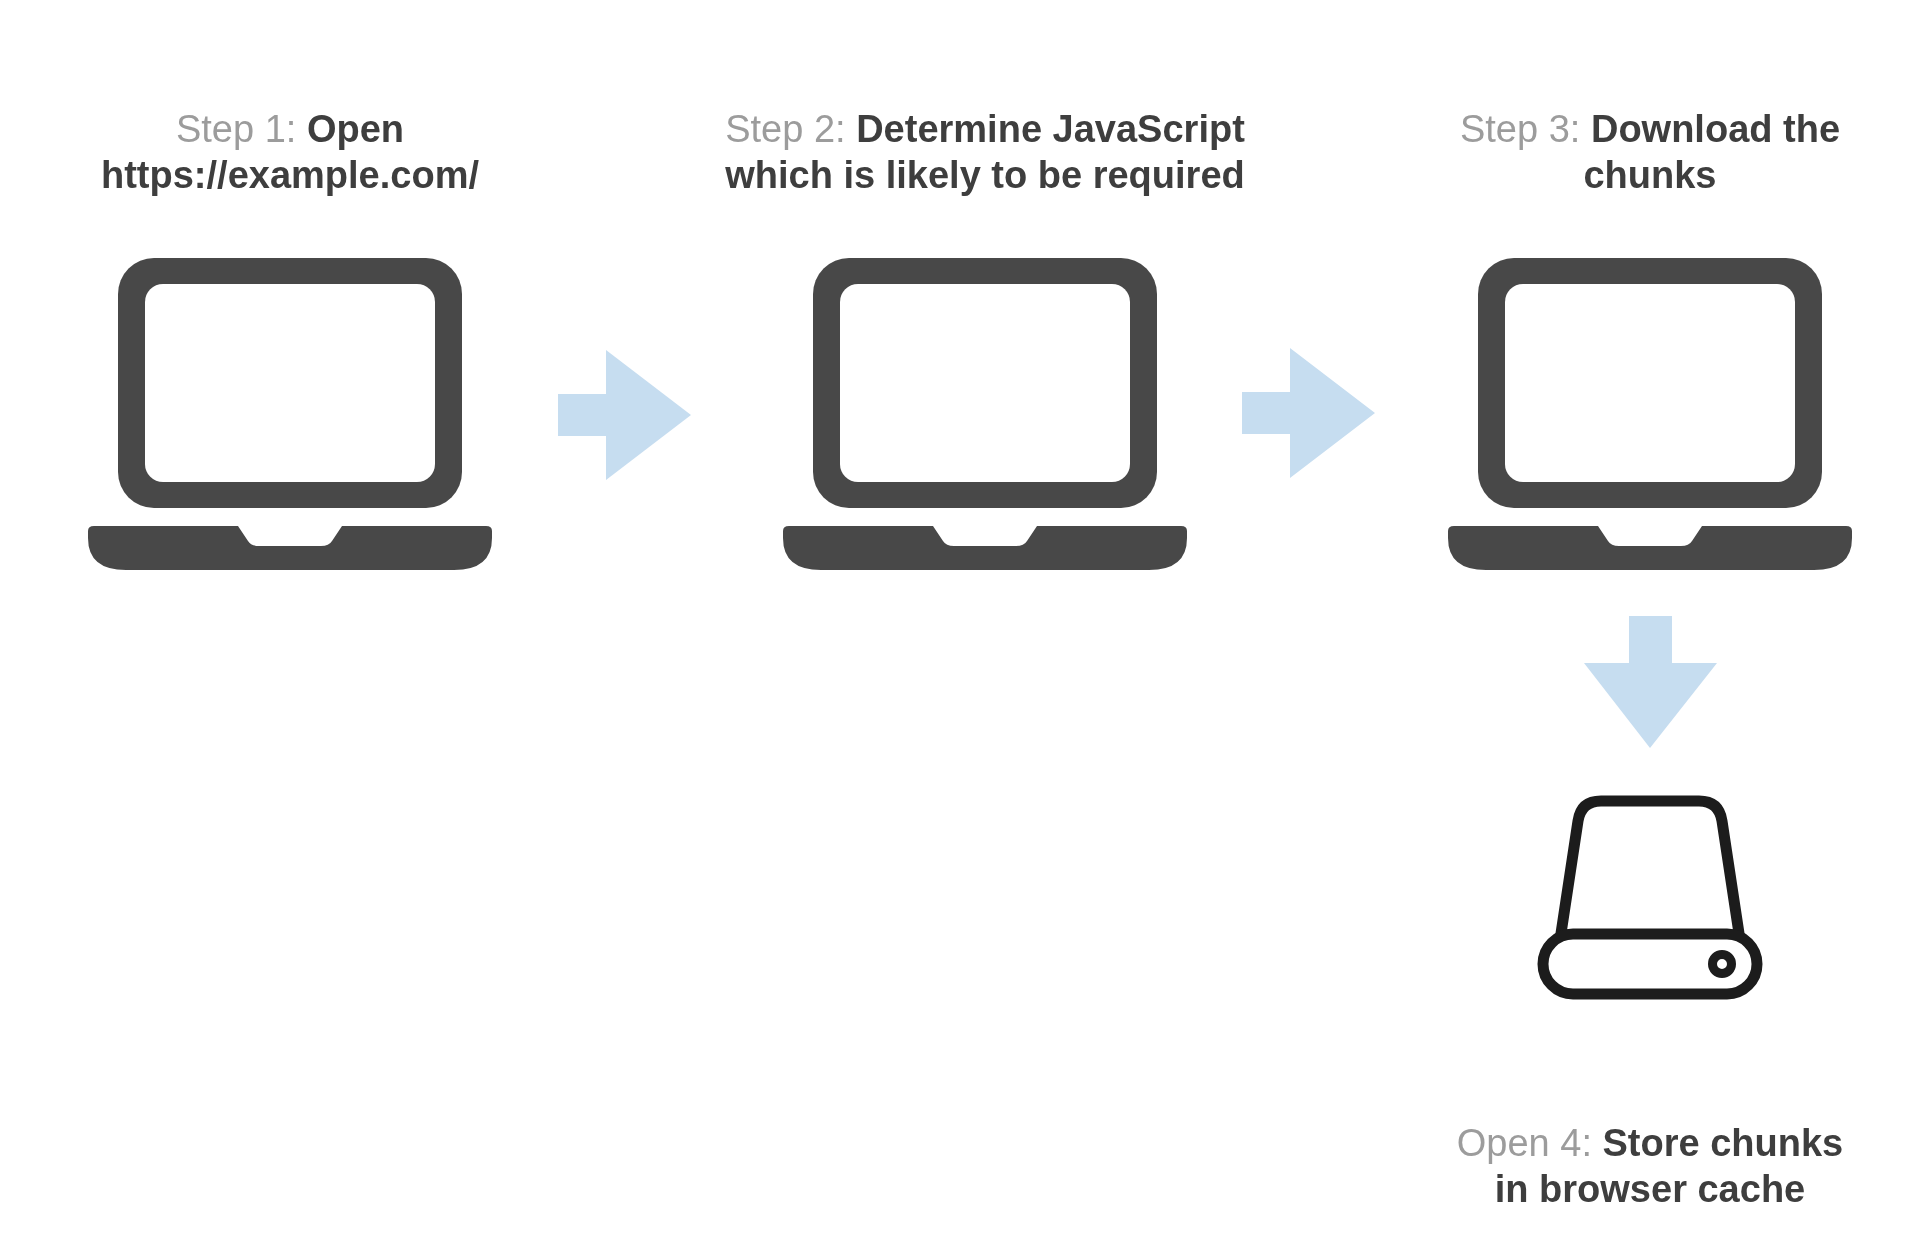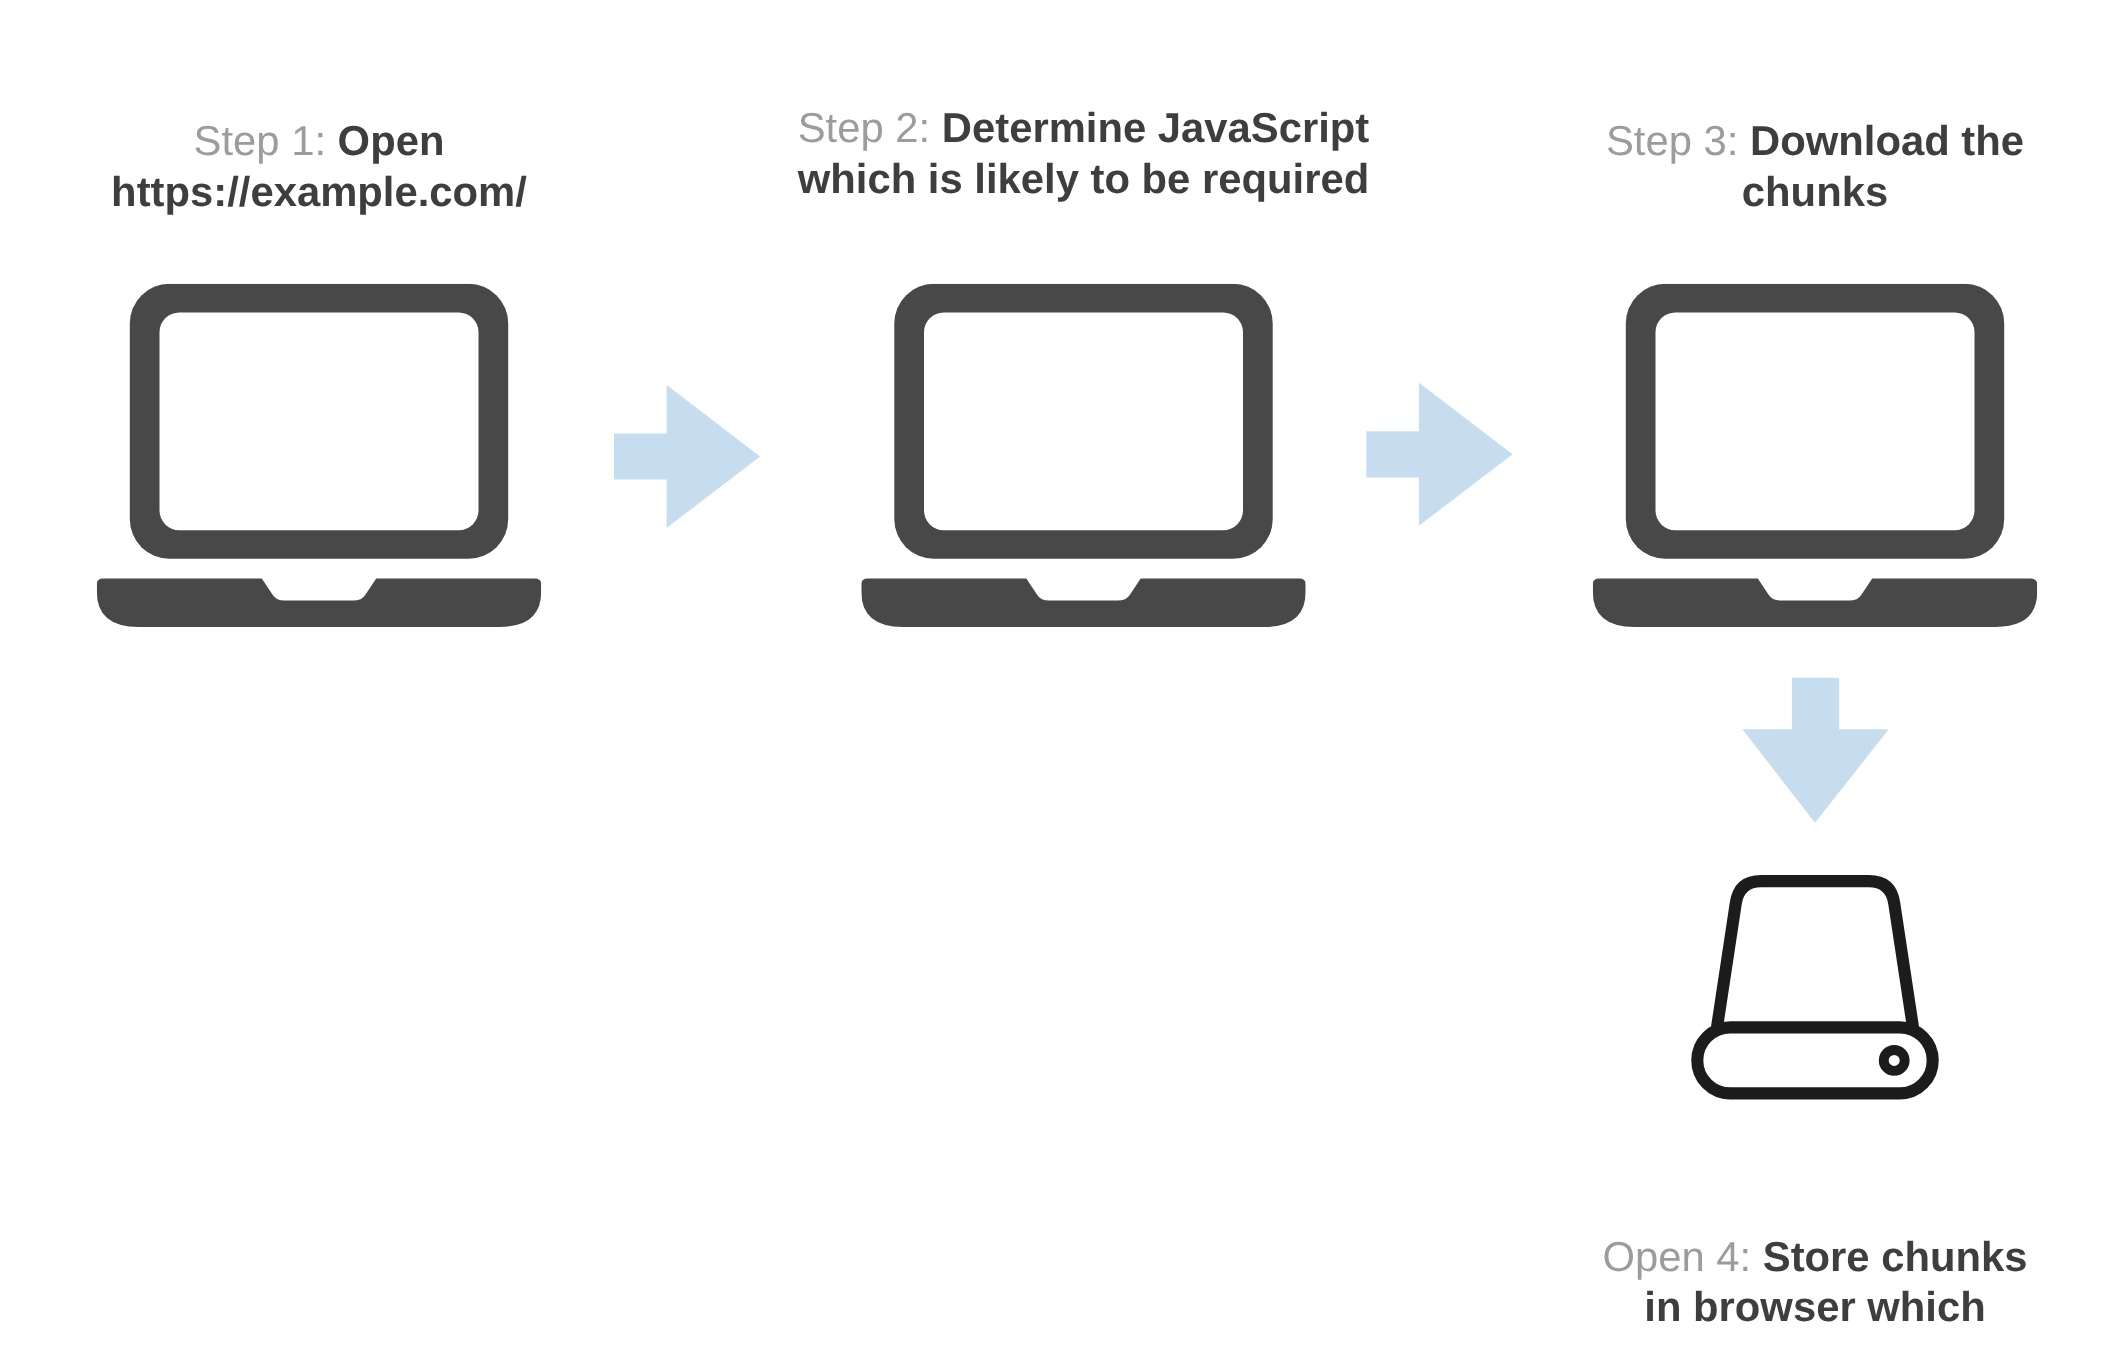--- a/index.html
+++ b/index.html
@@ -26,21 +26,21 @@
 </head>
 <body>
 
 <div class="canvas">
 
   <div class="heading" style="left:40px; top:60px; width:500px;">
     <span class="prefix">Step 1: </span><span class="label">Open
 https://example.com/</span>
   </div>
 
-  <div class="heading" style="left:585px; top:48px; width:800px;">
+  <div class="heading" style="left:585px; top:60px; width:800px;">
     <span class="prefix">Step 2: </span><span class="label">Determine JavaScript
 which is likely to be required</span>
   </div>
 
   <div class="heading" style="left:1390px; top:60px; width:520px;text-align:center;">
     <span class="prefix">Step 3: </span><span class="label">Download the
 chunks</span>
   </div>
 
   <svg class="icon" style="left:88px; top:258px;" width="404" height="312" viewBox="0 0 404 312" aria-hidden="true">
@@ -74,16 +74,16 @@
   </svg>
 
   <svg class="icon" style="left:1537px; top:790px;" width="226" height="214" viewBox="0 0 226 214" aria-hidden="true">
     <path d="M23 150 L41 31 Q44 11 64 11 H162 Q182 11 185 31 L203 150 Z" fill="#ffffff" stroke="#1c1c1c" stroke-width="11" stroke-linejoin="round"></path>
     <rect x="6" y="144" width="214" height="60" rx="30" fill="#ffffff" stroke="#1c1c1c" stroke-width="11"></rect>
     <circle cx="185" cy="174" r="9.5" fill="#ffffff" stroke="#1c1c1c" stroke-width="9"></circle>
   </svg>
 
   <div class="heading" style="left:1400px; top:1074px; width:500px;">
     <span class="prefix">Open 4: </span><span class="label">Store chunks
-in browser which</span>
+in browser cache</span>
   </div>
 
 </div>
 
 </body></html>

